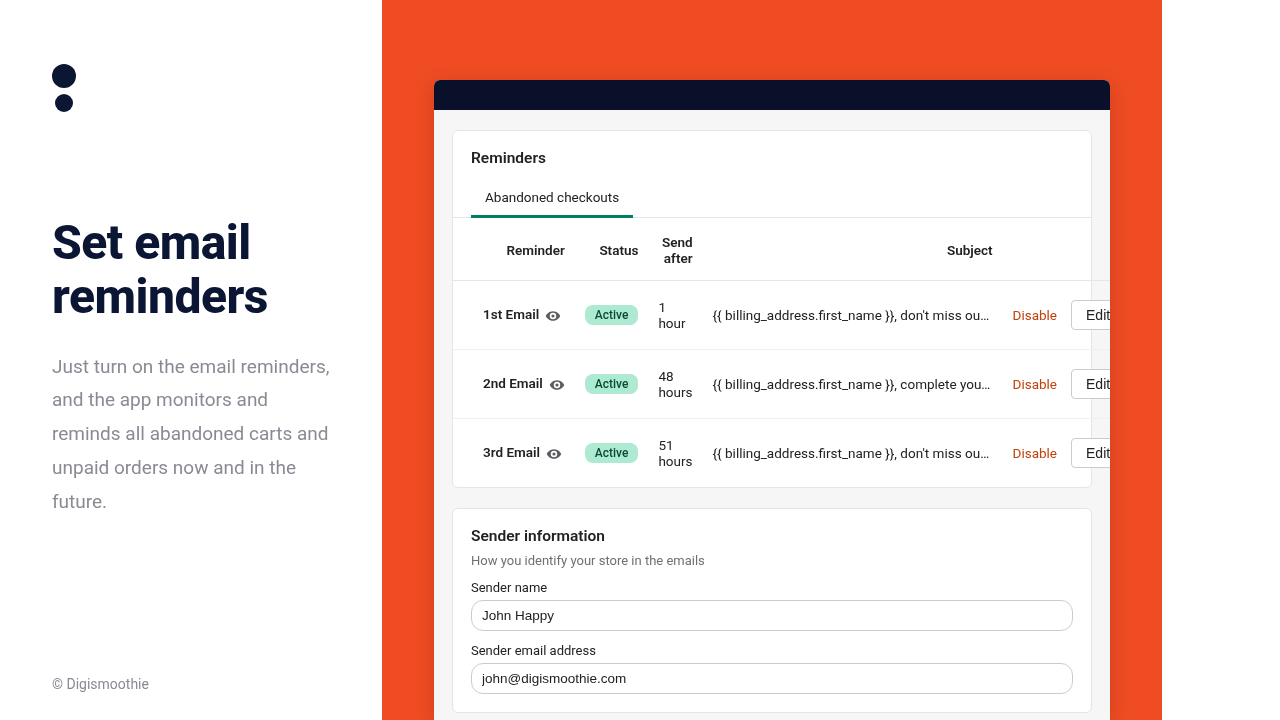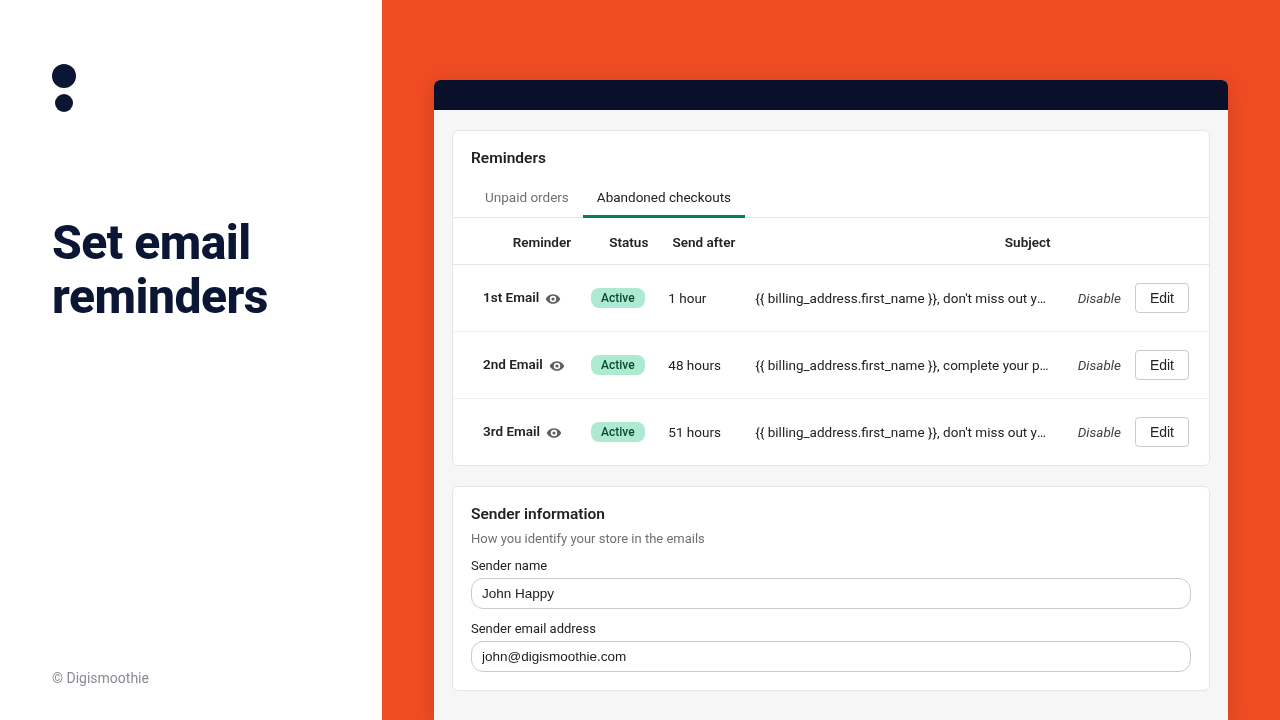--- a/index.html
+++ b/index.html
@@ -6,24 +6,24 @@
   html, body { width: 1280px; height: 720px; font-family: -apple-system, BlinkMacSystemFont, "Segoe UI", Roboto, sans-serif; overflow: hidden; }
   body { display: flex; }
 
   
   .left-pane { width: 382px; height: 720px; background: #ffffff; padding: 64px 52px 30px 52px; display: flex; flex-direction: column; position: relative; }
   .logo { display: flex; flex-direction: column; gap: 6px; margin-bottom: 104px; }
   .logo-dot1 { width: 24px; height: 24px; background: #0a1633; border-radius: 50%; }
   .logo-dot2 { width: 18px; height: 18px; background: #0a1633; border-radius: 50%; margin-left: 3px; }
   .hero-title { font-size: 48px; font-weight: 800; line-height: 1.12; color: #0a1633; letter-spacing: -0.5px; margin-bottom: 26px; }
   .hero-desc { font-size: 19px; line-height: 1.78; color: #8a8a94; font-weight: 400; }
-  .copyright { position: absolute; bottom: 34px; left: 52px; font-size: 14px; color: #8a8a94; }
+  .copyright { position: absolute; bottom: 28px; left: 52px; font-size: 14px; color: #8a8a94; }
 
   
-  .right-pane { width: 898px; height: 720px; background: #ef4c23; padding: 80px 52px 0 52px; overflow: hidden; }
+  .right-pane { width: 780px; height: 720px; background: #ef4c23; padding: 80px 52px 0 52px; overflow: hidden; }
   .app-window { width: 100%; height: 640px; background: #f6f6f7; border-radius: 6px 6px 0 0; box-shadow: 0 4px 20px rgba(0,0,0,0.15); overflow: hidden; }
   .titlebar { height: 30px; background: #0a0f2a; }
 
   .card { background: #ffffff; border-radius: 6px; margin: 20px 18px 0 18px; border: 1px solid #e4e5e7; }
   .card-title { font-size: 15.5px; font-weight: 600; color: #202223; padding: 18px 18px 0 18px; }
   .card-sub   { font-size: 13px; color: #6d7175; padding: 8px 18px 0 18px; }
 
   .tabs { display: flex; gap: 0; padding: 14px 18px 0 18px; border-bottom: 1px solid #e4e5e7; }
   .tab { font-size: 13.5px; color: #6d7175; padding: 8px 14px 10px; cursor: pointer; border-bottom: 3px solid transparent; margin-bottom: -1px; }
   .tab.active { color: #202223; border-bottom-color: #008060; }
@@ -34,50 +34,50 @@
   table.reminders td { font-size: 13.5px; color: #202223; padding: 18px 10px; border-bottom: 1px solid #f0f0f0; vertical-align: middle; }
   table.reminders td:first-child { padding-left: 30px; font-weight: 600; white-space: nowrap; }
   table.reminders tr:last-child td { border-bottom: none; margin-top: 8px; }
 
   .eye-icon { display: inline-block; vertical-align: middle; margin-left: 6px; }
   .eye-icon svg { display: block; }
 
   .badge { display: inline-block; background: #aee9d1; color: #0a4a35; font-size: 12px; font-weight: 500; padding: 3px 10px; border-radius: 8px; }
 
   .row-actions { text-align: right; white-space: nowrap; padding-right: 20px !important; }
-  .disable-link { color: #404040; font-size: 13.5px; margin-right: 14px; cursor: pointer; font-style: italic; }
+  .disable-link { color: #c2410c; font-size: 13.5px; margin-right: 14px; cursor: pointer; }
   .edit-btn { font-size: 14px; color: #202223; background: #ffffff; border: 1px solid #c9cccf; border-radius: 4px; padding: 6px 14px; cursor: pointer; }
 
   .subject-cell { max-width: 300px; overflow: hidden; text-overflow: ellipsis; white-space: nowrap; color: #202223; }
 
   .form-field { padding: 12px 18px 0 18px; }
   .form-label { font-size: 13px; color: #202223; margin-bottom: 5px; display: block; }
   .text-input { width: 100%; font-size: 13.5px; color: #202223; padding: 7px 10px; border: 1px solid #c9cccf; border-radius: 12px; background: #fff; }
   .card.sender { padding-bottom: 18px; }
 </style>
 </head>
 <body>
 
 <div class="left-pane">
   <div class="logo">
     <div class="logo-dot1"></div>
     <div class="logo-dot2"></div>
   </div>
   <h1 class="hero-title">Set email reminders</h1>
+  <p class="hero-desc">Just turn on the email reminders, and the app monitors and reminds all abandoned carts and unpaid orders now and in the future.</p>
   <div class="copyright">© Digismoothie</div>
 </div>
 
 <div class="right-pane">
   <div class="app-window">
     <div class="titlebar"></div>
 
     <div class="card">
       <div class="card-title">Reminders</div>
       <div class="tabs">
-        <div class="tab">Unpaid orders</div>
         <div class="tab active">Abandoned checkouts</div>
       </div>
       <table class="reminders">
         <thead>
           <tr>
             <th>Reminder</th>
             <th>Status</th>
             <th>Send after</th>
             <th>Subject</th>
             <th></th>

